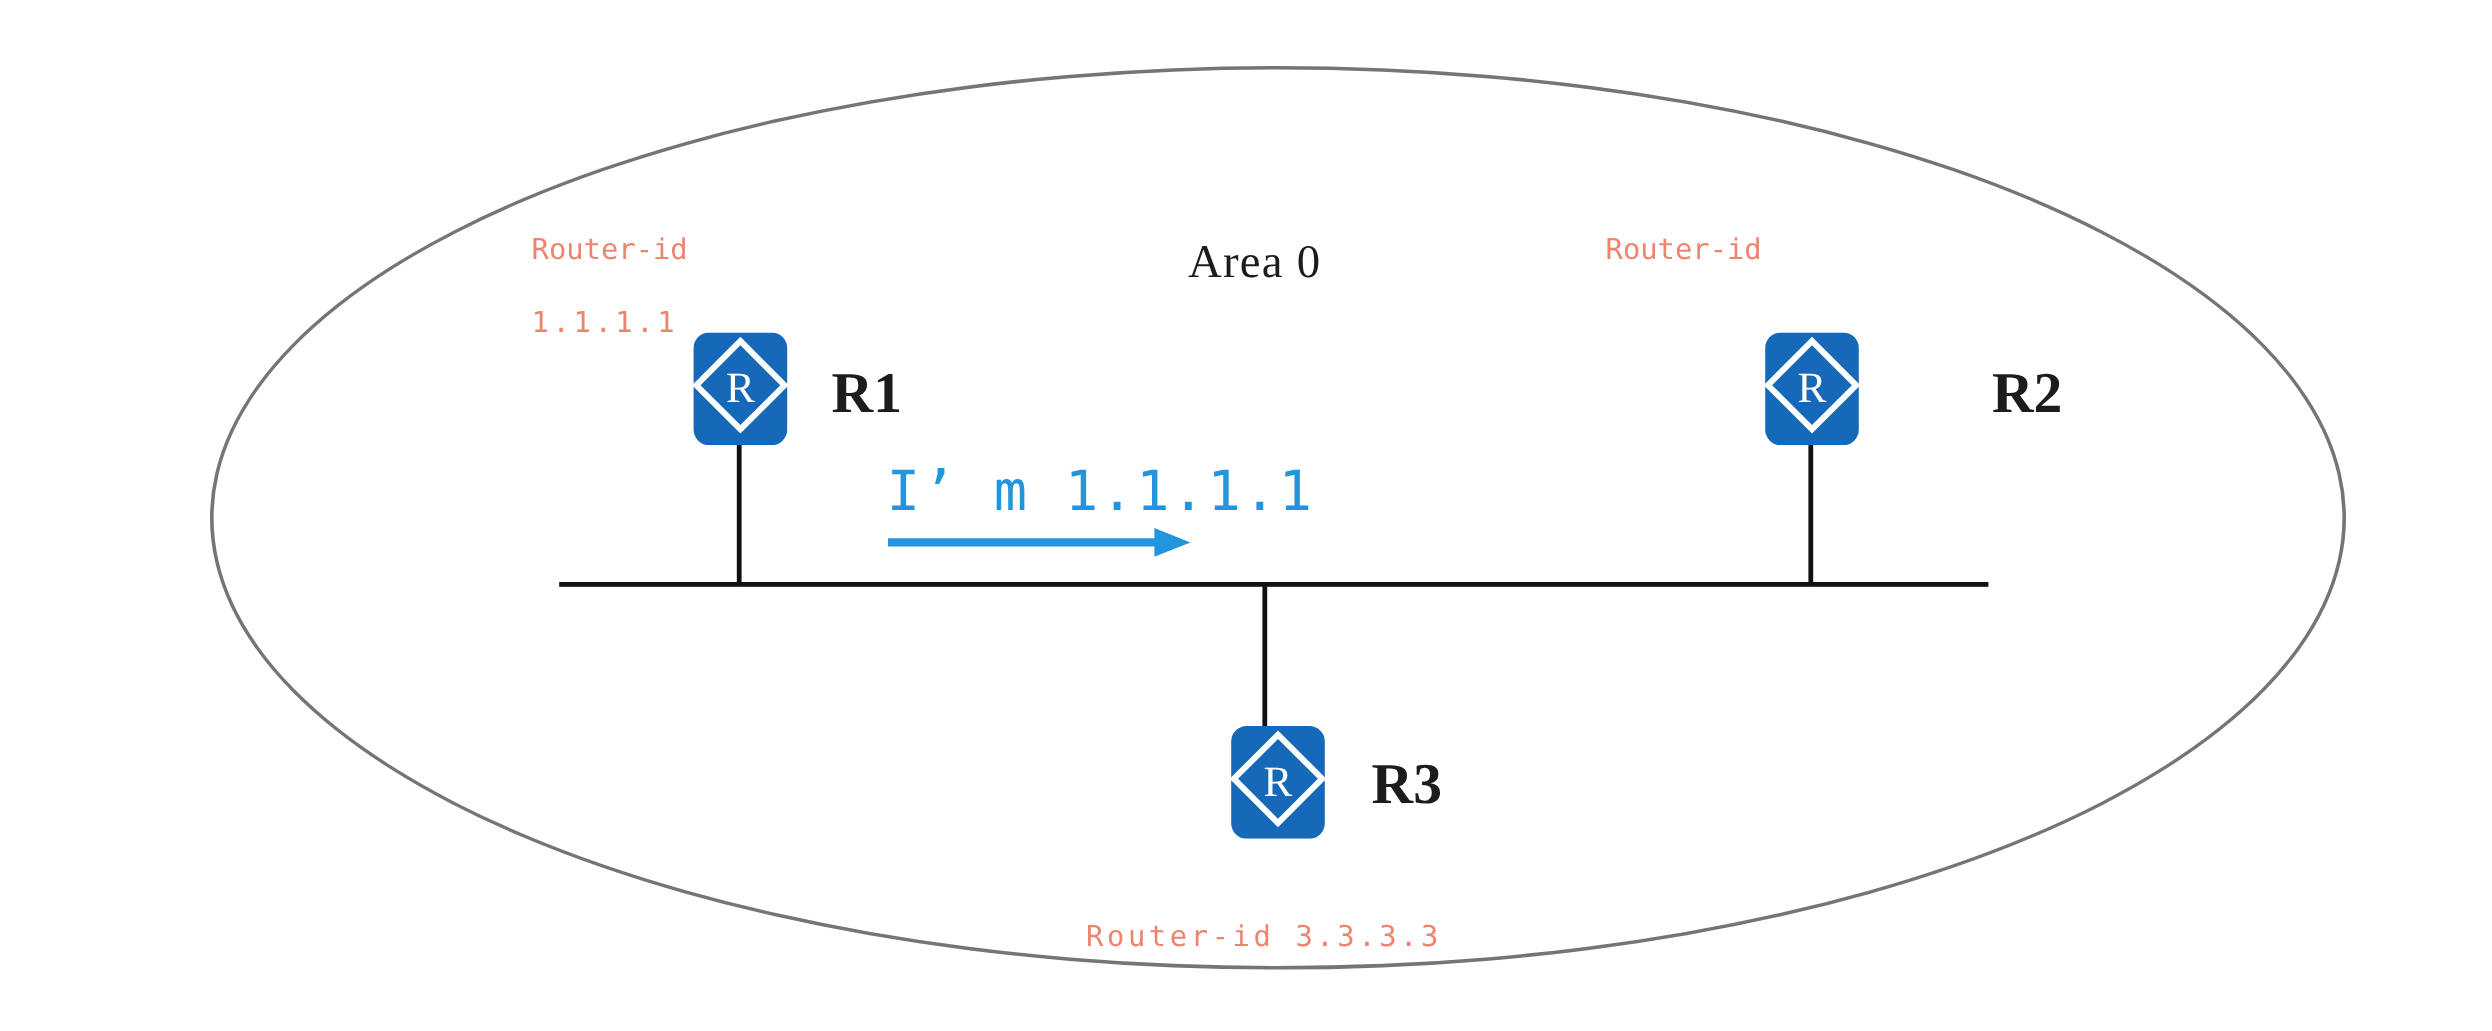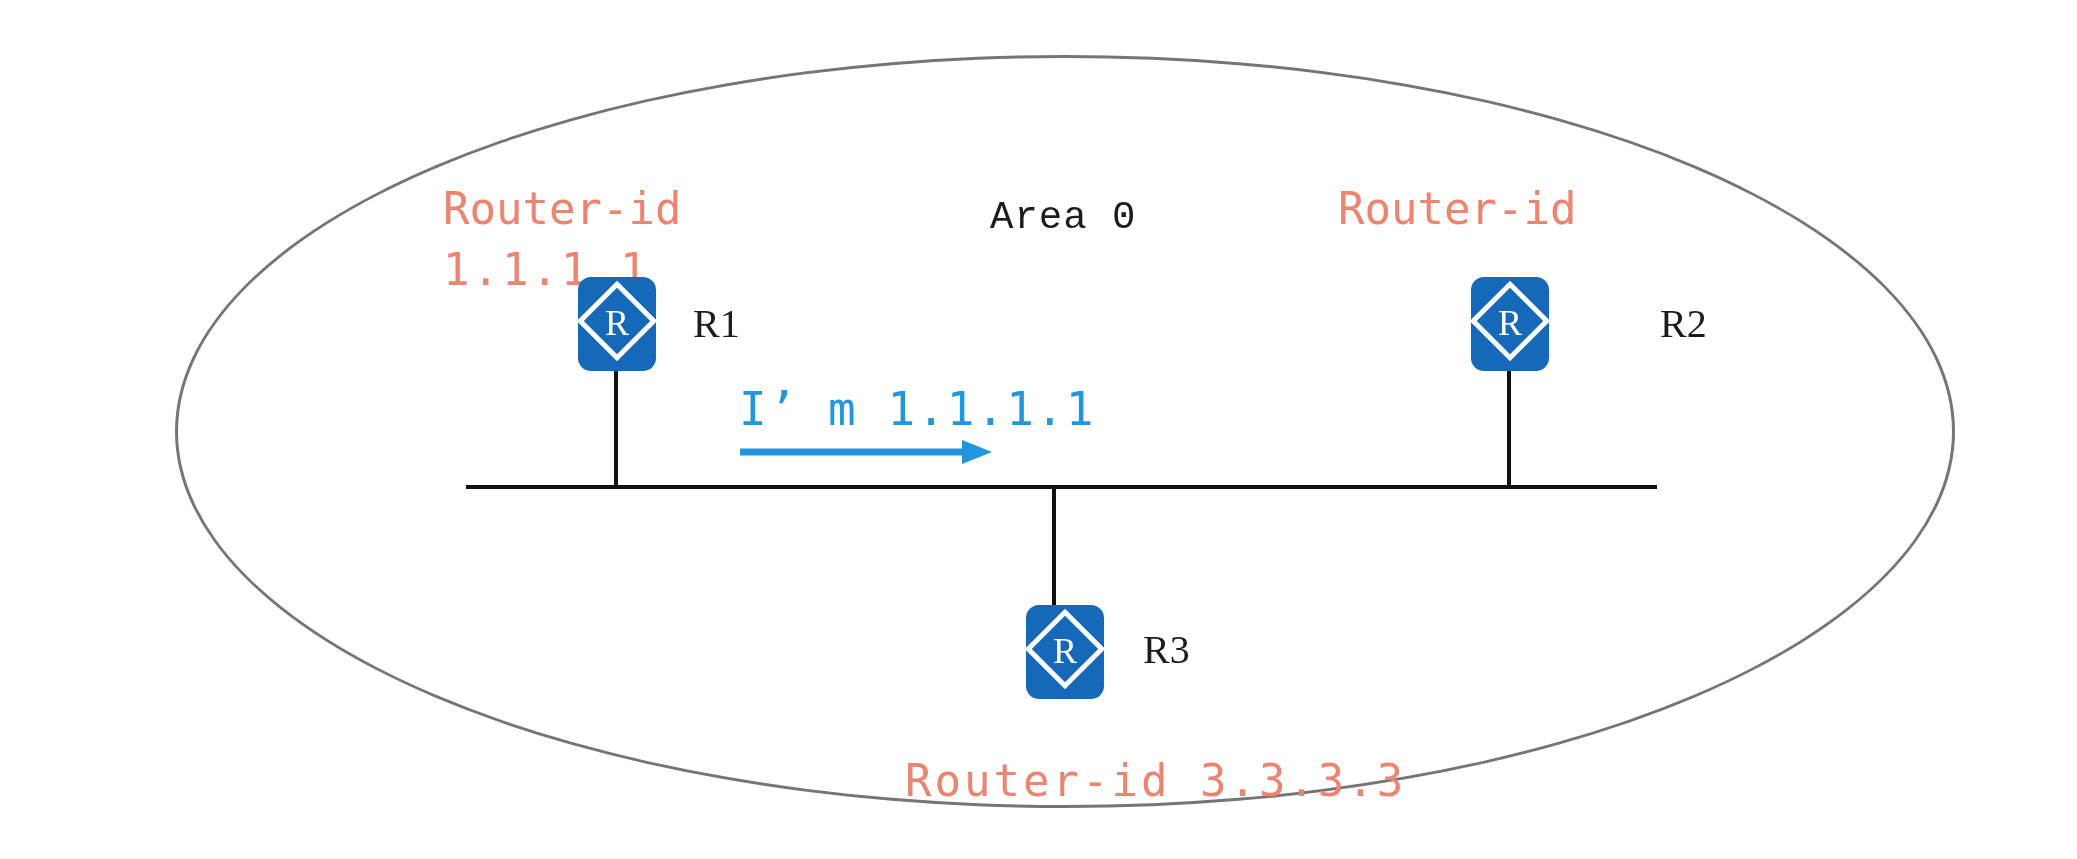--- a/index.html
+++ b/index.html
@@ -29,50 +29,51 @@
     border-radius: 50%;
     box-sizing: border-box;
     background: transparent;
   }
 
   
   .area-label {
     position: absolute;
     left: 990px;
     top: 196px;
-    font-family: Liberation Mono, monospace;
+    font-family: Liberation Serif, serif;
     font-size: 39px;
     color: #1c1c1c;
     letter-spacing: 1px;
     white-space: nowrap;
   }
 
   .router-id {
     position: absolute;
     font-family: "DejaVu Sans Mono", "Liberation Mono", monospace;
-    font-size: 44px;
+    font-size: 24px;
     line-height: 45px;
     color: #ed8470;
     white-space: nowrap;
     letter-spacing: 0px;
   }
   .router-id .ip {
     letter-spacing: 3px;
     margin-top: 16px;
   }
   #rid-r1 { left: 443px; top: 186px; }
   #rid-r2 { left: 1338px; top: 186px; }
   #rid-r3 { left: 905px; top: 742px; text-align: center; }
 
   .device-name {
     position: absolute;
     font-family: "Liberation Serif", serif;
-    font-size: 40px;
+    font-size: 48px;
     color: #1c1c1c;
     white-space: nowrap;
+    font-weight: bold;
   }
   #name-r1 { left: 693px; top: 300px; }
   #name-r2 { left: 1660px; top: 300px; }
   #name-r3 { left: 1143px; top: 626px; }
 
   .flow-label {
     position: absolute;
     left: 739px;
     top: 382px;
     font-family: "DejaVu Sans Mono", "Liberation Mono", monospace;

